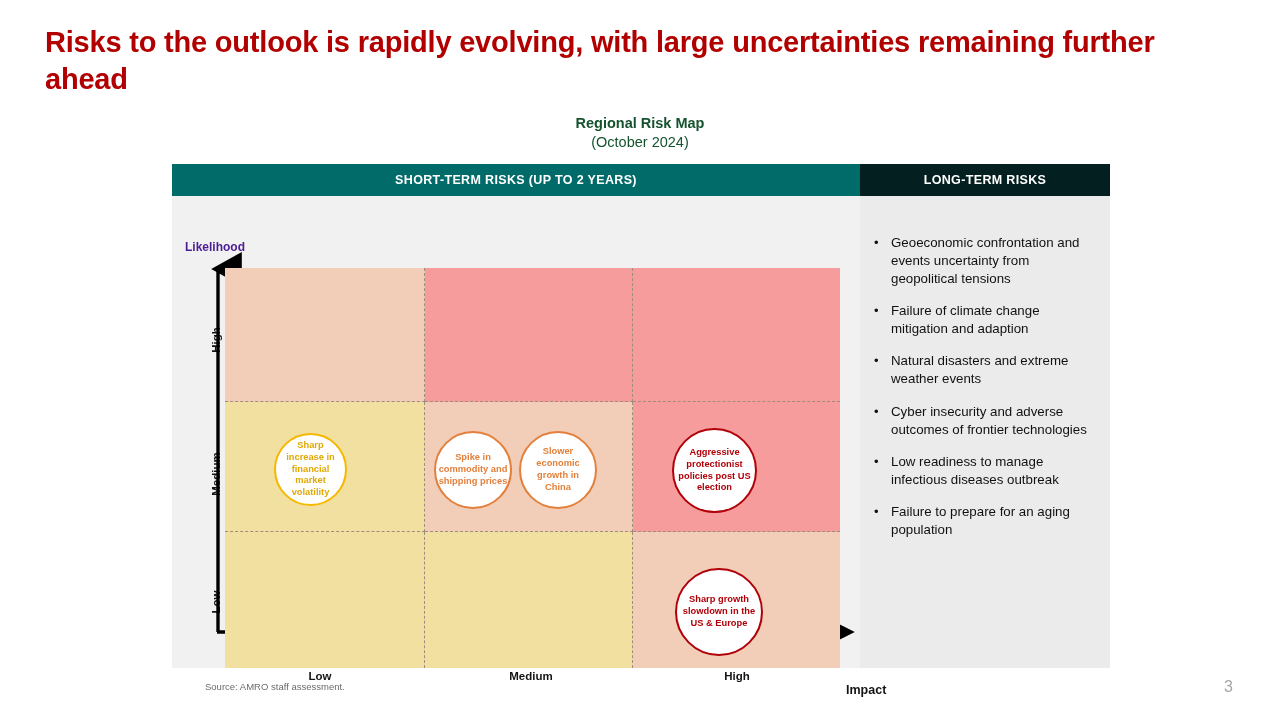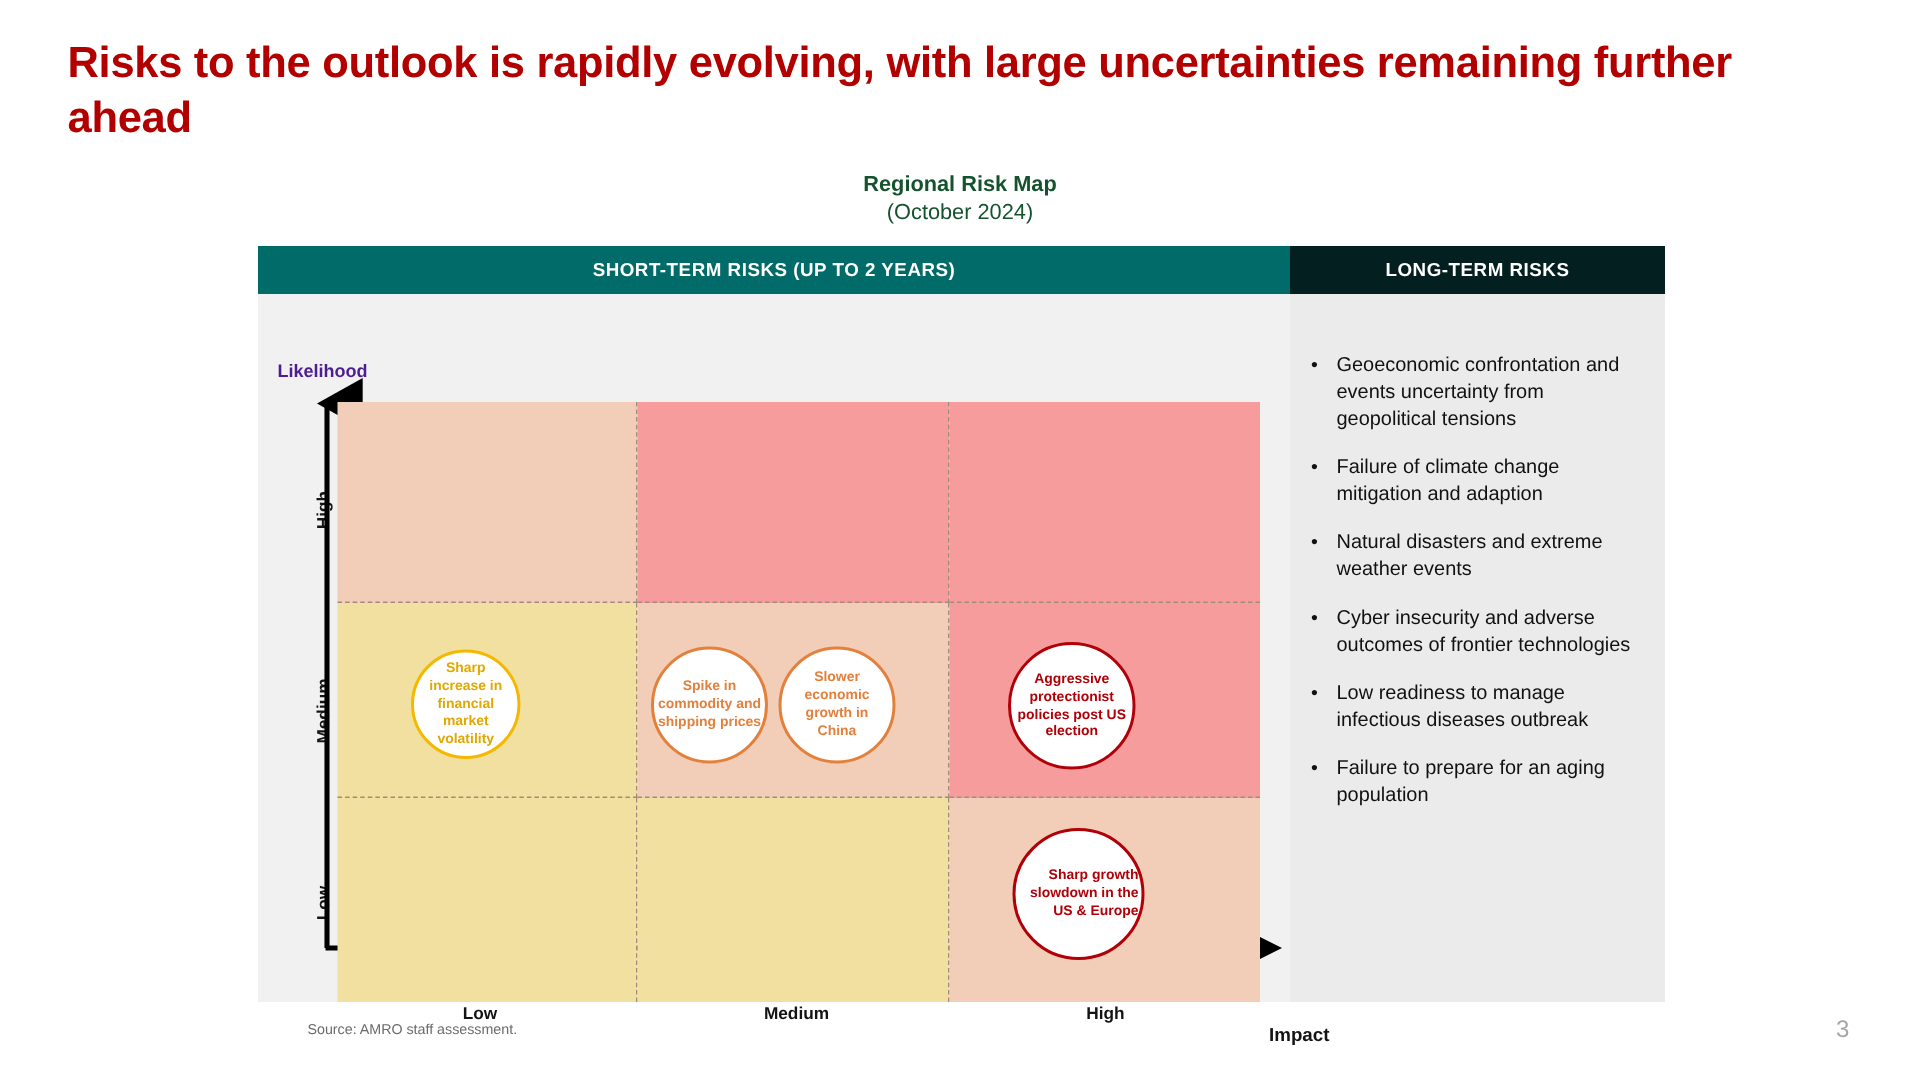--- a/index.html
+++ b/index.html
@@ -277,21 +277,21 @@
         <div class="bubble orange" style="left:9px; top:29px; width:78px; height:78px;">Spike in commodity and shipping prices</div>
         <div class="bubble orange" style="left:94px; top:29px; width:78px; height:78px;">Slower economic growth in China</div>
       </div>
       <div class="cell b-bottom" style="background:#f79c9c;">
         <div class="bubble red" style="left:39px; top:26px; width:85px; height:85px;">Aggressive protectionist policies post US election</div>
       </div>
 
       <div class="cell b-right" style="background:#f2e0a0;"></div>
       <div class="cell b-right" style="background:#f2e0a0;"></div>
       <div class="cell" style="background:#f2cdb8;">
-        <div class="bubble red" style="left:42px; top:20px; width:88px; height:88px;text-align:right;">Sharp growth slowdown in the US &amp; Europe</div>
+        <div class="bubble red" style="left:42px; top:36px; width:88px; height:88px;">Sharp growth slowdown in the US &amp; Europe</div>
       </div>
 
     </div>
   </div>
 
   <div id="long-body">
     <div class="bullet">
       <span class="dot">•</span>
       <span class="btxt">Geoeconomic confrontation and events uncertainty from geopolitical tensions</span>
     </div>

